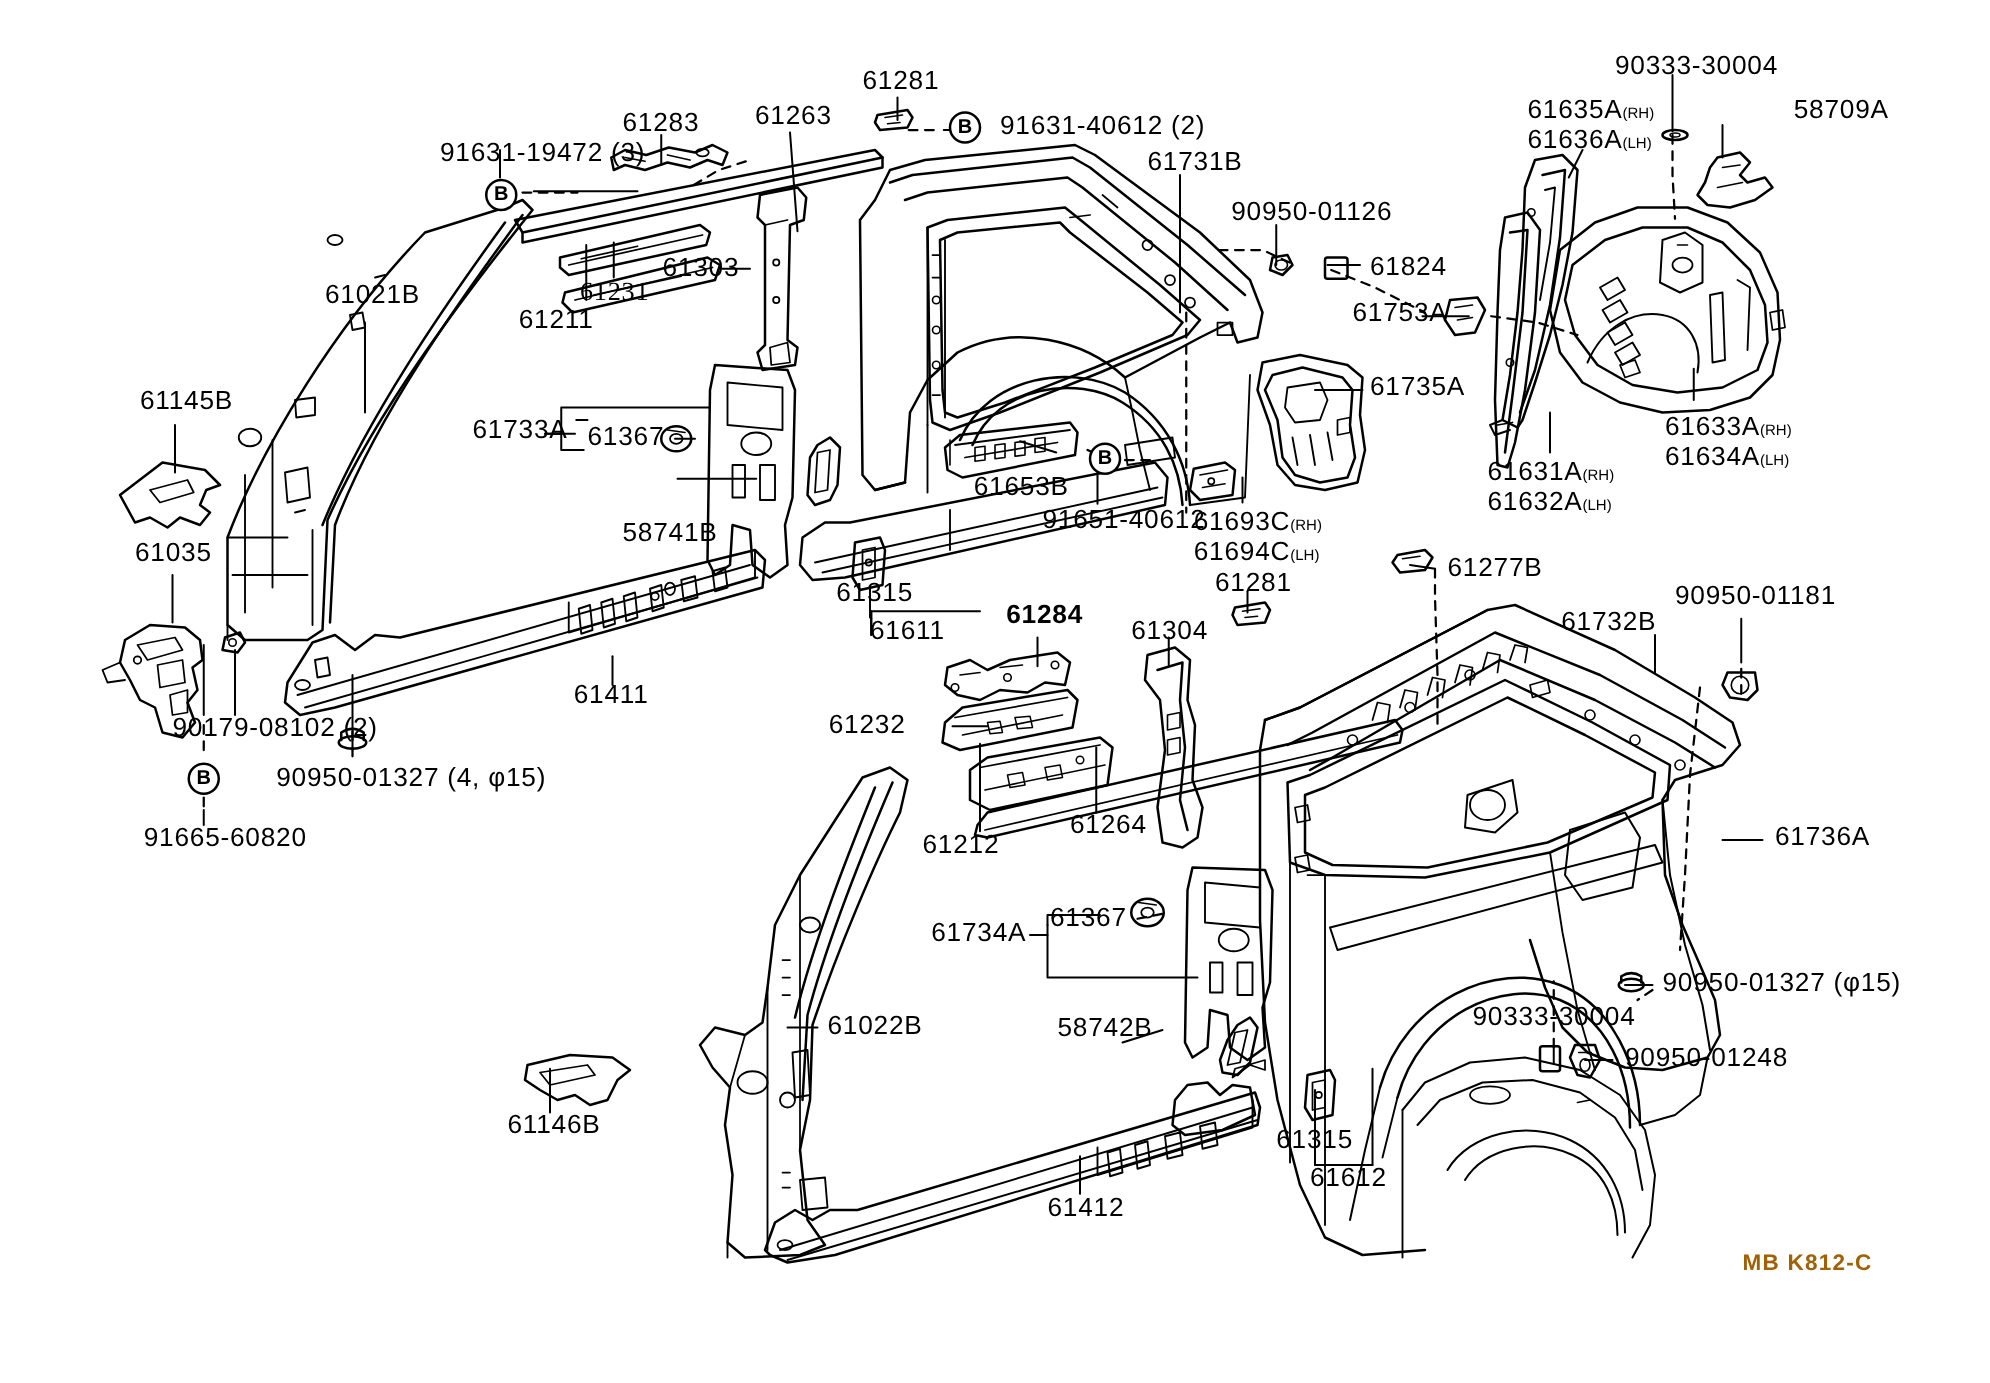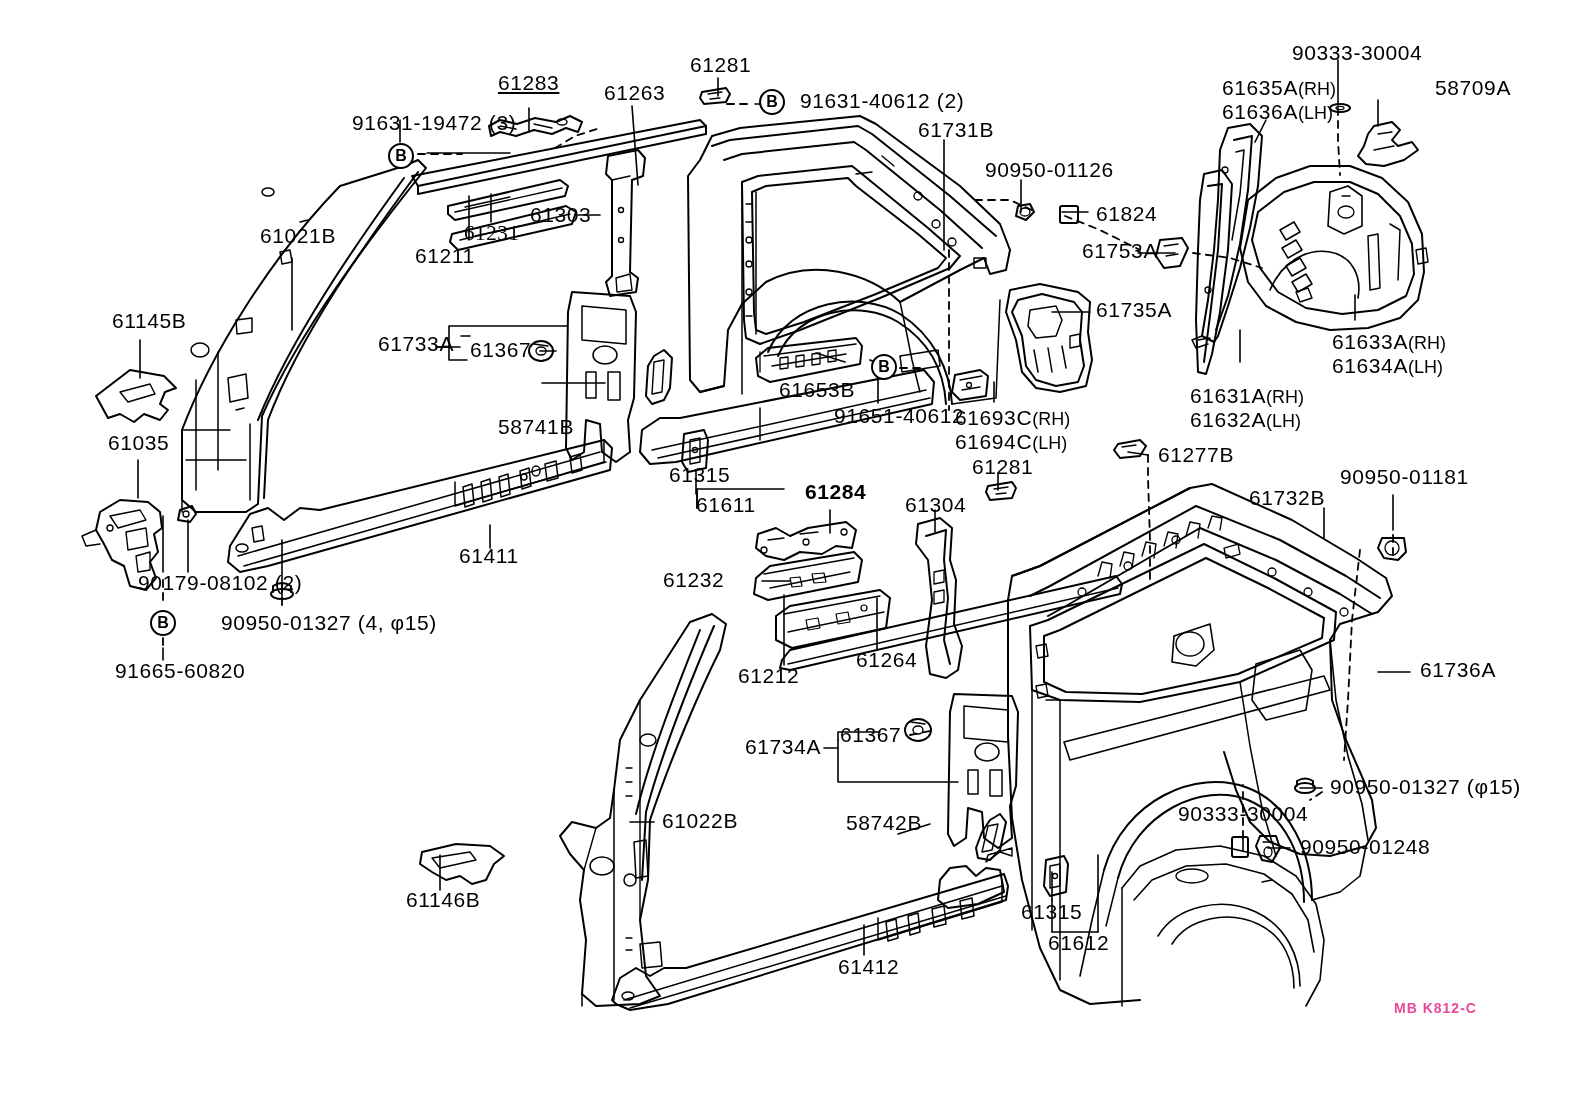--- a/index.html
+++ b/index.html
@@ -2,23 +2,23 @@
 <html><head>
 <meta charset="utf-8">
 <title>Body Parts Diagram</title>
 <style>
   html,body{margin:0;padding:0;background:#ffffff;}
   body{font-family:"Liberation Sans", sans-serif;}
   #sheet{position:relative;width:1592px;height:1106px;background:#fff;overflow:hidden;}
   #art{position:absolute;left:0;top:0;width:1592px;height:1106px;}
   .lbl{position:absolute;white-space:nowrap;color:#000;font-family:"Liberation Sans", sans-serif;
        font-size:21px;letter-spacing:0.6px;line-height:1.08;}
-  .lbl .sub{font-size:18px;letter-spacing:0;}
+  .lbl .sub{font-size:12px;letter-spacing:0;}
   .lbl2{line-height:1.12;}
-  .code{position:absolute;font-size:14px;letter-spacing:1px;font-weight:bold;color:#ec4899;}
+  .code{position:absolute;font-size:18px;letter-spacing:1px;font-weight:bold;color:#a16207;}
   .bmark{position:absolute;width:26px;height:26px;border:2.5px solid #000;border-radius:50%;
          box-sizing:border-box;font-size:16px;font-weight:bold;text-align:center;line-height:21px;
          background:#fff;}
 </style>
 </head>
 <body>
 
 <div id="sheet">
 
 <svg id="art" viewBox="0 0 1592 1106" xmlns="http://www.w3.org/2000/svg" fill="none" stroke="#000" stroke-width="2" stroke-linejoin="round" stroke-linecap="round">
@@ -617,21 +617,21 @@
     <circle cx="1055" cy="876" r="2.5" stroke-width="1.3"></circle>
   </g>
 
 </svg>
 
 <div class="bmark" style="left:388px;top:143px;"><span>B</span></div>
 <div class="bmark" style="left:759px;top:89px;"><span>B</span></div>
 <div class="bmark" style="left:871px;top:354px;"><span>B</span></div>
 <div class="bmark" style="left:150px;top:610px;"><span>B</span></div>
 
-<div class="lbl" style="left:498px;top:72px;text-decoration:underline;"><span>61283</span></div>
+<div class="lbl" style="left:498px;top:88px;"><span>61283</span></div>
 <div class="lbl" style="left:604px;top:82px;"><span>61263</span></div>
 <div class="lbl" style="left:690px;top:54px;"><span>61281</span></div>
 <div class="lbl" style="left:352px;top:112px;"><span>91631-19472 (3)</span></div>
 <div class="lbl" style="left:800px;top:90px;"><span>91631-40612 (2)</span></div>
 <div class="lbl" style="left:918px;top:119px;"><span>61731B</span></div>
 <div class="lbl" style="left:985px;top:159px;"><span>90950-01126</span></div>
 <div class="lbl" style="left:1096px;top:203px;"><span>61824</span></div>
 <div class="lbl" style="left:1082px;top:240px;"><span>61753A</span></div>
 <div class="lbl" style="left:1096px;top:299px;"><span>61735A</span></div>
 <div class="lbl" style="left:1292px;top:42px;"><span>90333-30004</span></div>
@@ -640,21 +640,21 @@
 <div class="lbl lbl2" style="left:1222px;top:76px;">
   <span>61635A</span><span class="sub">(RH)</span><br>
   <span>61636A</span><span class="sub">(LH)</span>
 </div>
 
 <div class="lbl lbl2" style="left:1332px;top:330px;">
   <span>61633A</span><span class="sub">(RH)</span><br>
   <span>61634A</span><span class="sub">(LH)</span>
 </div>
 
-<div class="lbl lbl2" style="left:1190px;top:384px;">
+<div class="lbl lbl2" style="left:1190px;top:366px;">
   <span>61631A</span><span class="sub">(RH)</span><br>
   <span>61632A</span><span class="sub">(LH)</span>
 </div>
 
 <div class="lbl" style="left:260px;top:225px;"><span>61021B</span></div>
 <div class="lbl" style="left:415px;top:245px;"><span>61211</span></div>
 <div class="lbl" style="left:464px;top:222px;font-family:Liberation Serif, serif;"><span>61231</span></div>
 <div class="lbl" style="left:530px;top:204px;"><span>61303</span></div>
 <div class="lbl" style="left:112px;top:310px;"><span>61145B</span></div>
 <div class="lbl" style="left:378px;top:333px;"><span>61733A</span></div>

